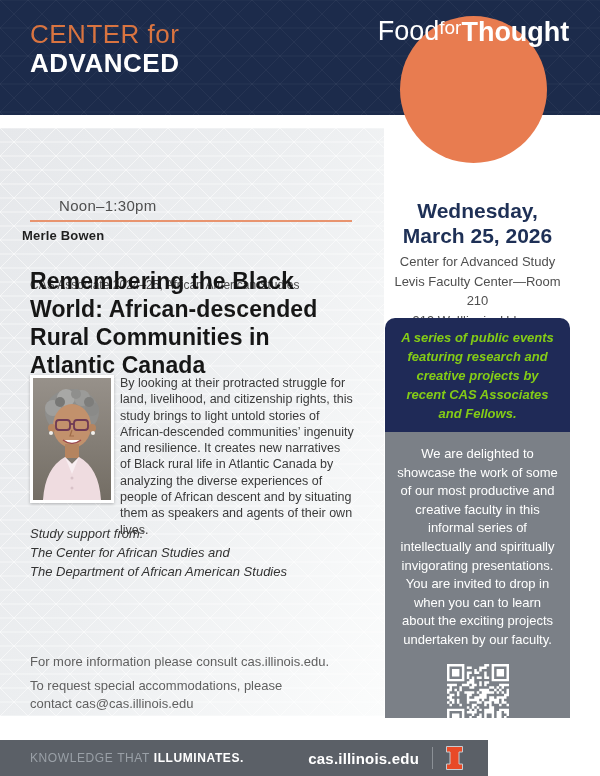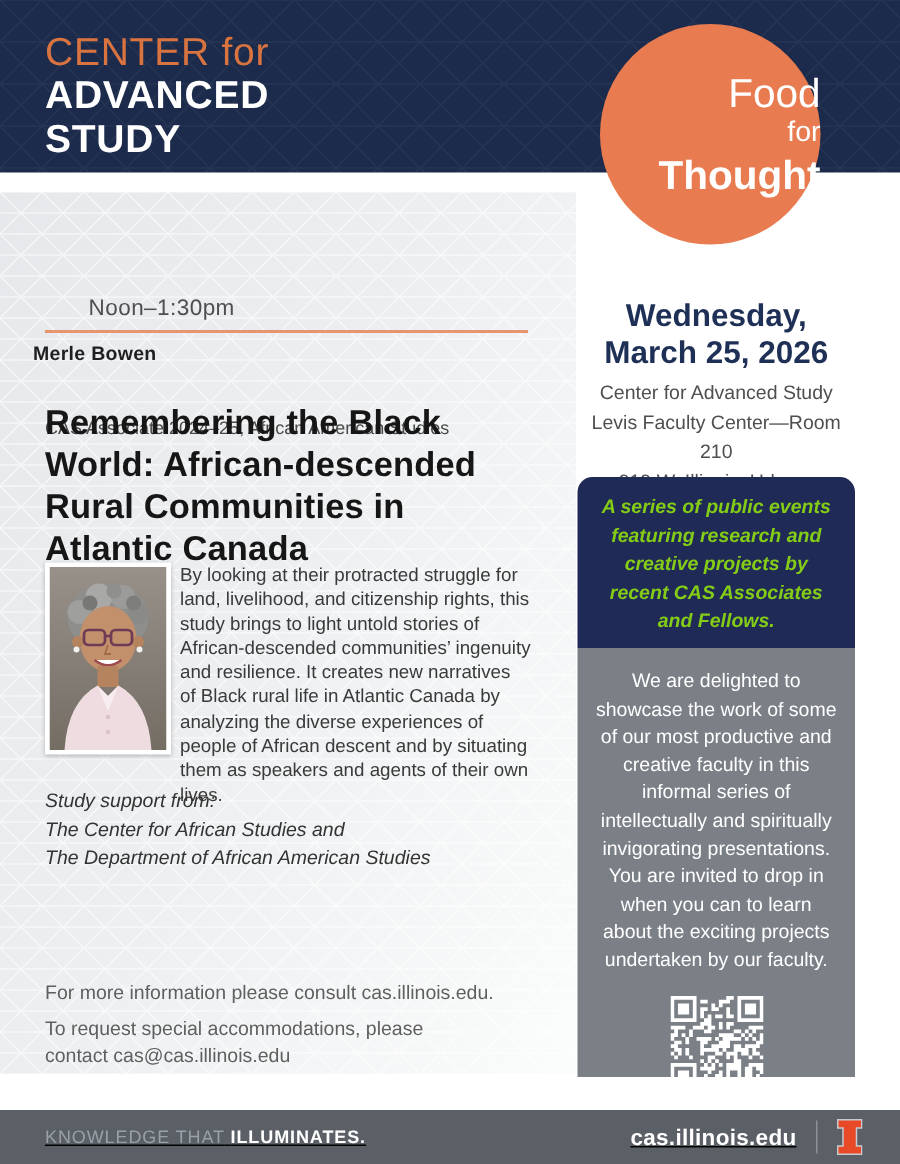--- a/index.html
+++ b/index.html
@@ -21,21 +21,21 @@
   .org-block {
     position:absolute; left:30px; top:20px;
     font-weight:700; font-size:26px; line-height:29px; letter-spacing:0.5px;
   }
   .org-line1 { color:#d97440; font-weight:500; }
   .org-line2, .org-line3 { color:#ffffff; font-weight:800; }
 
   .badge-circle {
     left:400px; top:16px; width:147px; height:147px;
     background:#e87c50; border-radius:50%;
-    display:flex; flex-direction:column; align-items:flex-end; justify-content:center;
+    display:flex; flex-direction:row; align-items:flex-start; justify-content:center;
     color:#ffffff; text-align:center; z-index:5;
   }
   .badge-l1 { font-size:27px; font-weight:300; line-height:30px; }
   .badge-l2 { font-size:19px; font-weight:400; line-height:24px; }
   .badge-l3 { font-size:27px; font-weight:800; line-height:32px; }
 
   
   .left-panel {
     left:0; top:128px; width:384px; height:588px;
     background:linear-gradient(115deg, #e6e8eb 0%, #eceef0 45%, #fbfcfc 100%);
@@ -94,25 +94,24 @@
   .gray-box {
     left:385px; top:432px; width:185px; height:286px;
     background:#7b8087;
     padding:13px 12px 0 12px; text-align:center;
   }
   .gray-box-text { color:#ffffff; font-size:13px; line-height:18.6px; }
   .qr-wrap { margin:14px auto 0 auto; width:62px; height:62px; }
 
   
   .footer {
-    left:0; top:740px; width:600px; height:36px;
+    left:0; top:740px; width:488px; height:36px;
     background:#5b6067;
     display:flex; align-items:center; justify-content:space-between;
     padding:0 25px 0 30px;
-    text-decoration:underline;
   }
   .tagline { font-size:12px; letter-spacing:0.6px; color:#9aa0a7; }
   .tagline b { color:#ffffff; font-weight:800; }
   .footer-right { display:flex; align-items:center; gap:13px; }
   .footer-url { color:#ffffff; font-weight:800; font-size:15px; letter-spacing:0.2px; }
   .footer-divider { width:1px; height:22px; background:#8b9096; }
 </style>
 </head>
 <body>
 
@@ -121,21 +120,20 @@
     <defs>
       <pattern id="latticeDark" width="28" height="28" patternUnits="userSpaceOnUse">
         <path d="M0 0 L28 28 M28 0 L0 28 M0 0 H28 M0 28 H28" stroke="#ffffff" stroke-opacity="0.045" fill="none" stroke-width="1"></path>
       </pattern>
     </defs>
     <rect width="600" height="115" fill="url(#latticeDark)"></rect>
   </svg>
   <div class="org-block">
     <div class="org-line1">CENTER for</div>
     <div class="org-line2">ADVANCED</div>
-    <div class="org-line3">STUDY</div>
   </div>
 </div>
 
 <div class="abs badge-circle">
   <div class="badge-l1">Food</div>
   <div class="badge-l2">for</div>
   <div class="badge-l3">Thought</div>
 </div>
 
 <div class="abs left-panel">

